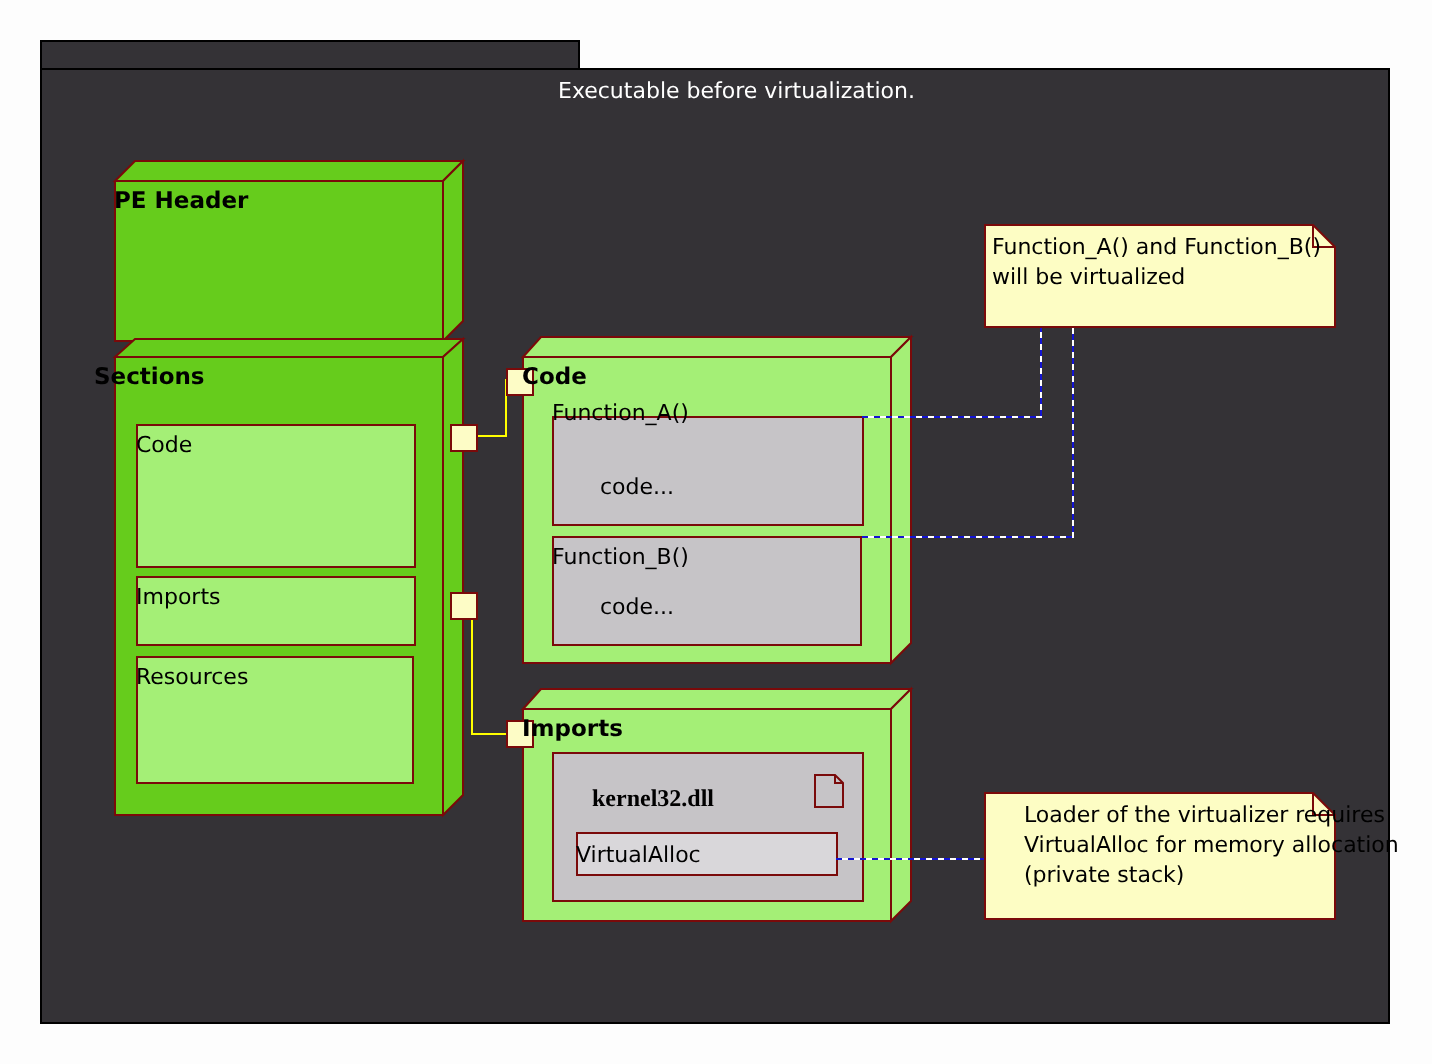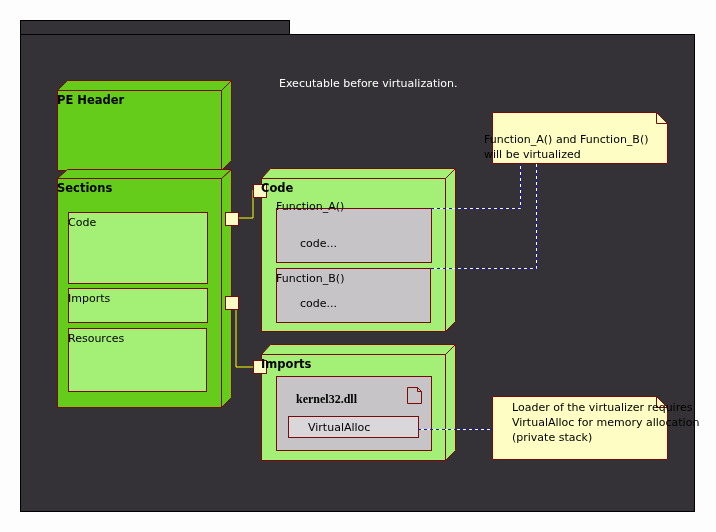--- a/index.html
+++ b/index.html
@@ -1,21 +1,21 @@
 <!DOCTYPE html>
 <html><head>
 <meta charset="utf-8">
 <style>
   html, body { margin:0; padding:0; background:#fdfdfd; }
   body { width:716px; height:532px; position:relative; overflow:hidden;
          font-family:"DejaVu Sans", "Liberation Sans", sans-serif; }
   #canvas { position:absolute; left:0; top:0; width:716px; height:532px; }
   .lbl { position:absolute; font-size:11px; color:#000; white-space:nowrap; line-height:13px; }
   .lbl.bold { font-weight:bold; font-size:11.5px; }
-  .lbl.white { color:#ffffff;margin-top:38px; }
+  .lbl.white { color:#ffffff; }
   .lbl.center { text-align:left; }
   .note-text { position:absolute; font-size:11px; line-height:15px; color:#000; white-space:pre; }
 </style>
 </head>
 <body>
 
 <svg id="canvas" width="716" height="532" xmlns="http://www.w3.org/2000/svg">
 
   <rect x="20.5" y="20.5" width="269" height="14" fill="#343236" stroke="#000" stroke-width="1"></rect>
   <rect x="20.5" y="34.5" width="674" height="477" fill="#343236" stroke="#000" stroke-width="1"></rect>
@@ -82,32 +82,32 @@
   </g>
   <g>
     <path d="M492.5,396.5 L656.5,396.5 L667.5,407.5 L667.5,459.5 L492.5,459.5 Z" fill="#fdfdc4" stroke="#7a0a0a"></path>
     <path d="M656.5,396.5 L656.5,407.5 L667.5,407.5" fill="none" stroke="#7a0a0a"></path>
   </g>
 </svg>
 
 <div class="lbl white" style="left:279px; top:39px;">Executable before virtualization.</div>
 
 <div class="lbl bold center" style="left:57px; width:164px; top:94px;">PE Header</div>
-<div class="lbl bold center" style="left:57px; width:164px; top:182px;">Sections</div>
+<div class="lbl bold center" style="left:47px; width:164px; top:182px;">Sections</div>
 <div class="lbl center" style="left:68px; width:139px; top:216px;">Code</div>
 <div class="lbl center" style="left:68px; width:139px; top:292px;">Imports</div>
 <div class="lbl center" style="left:68px; width:138px; top:332px;">Resources</div>
 
 <div class="lbl bold center" style="left:261px; width:184px; top:182px;">Code</div>
 <div class="lbl center" style="left:276px; width:155px; top:200px;">Function_A()</div>
 <div class="lbl" style="left:300px; top:237px;">code...</div>
 <div class="lbl center" style="left:276px; width:143px; top:272px;">Function_B()</div>
 <div class="lbl" style="left:300px; top:297px;">code...</div>
 
 <div class="lbl bold center" style="left:261px; width:184px; top:358px;">Imports</div>
 <div class="lbl bold" style="left:296px; top:393px; font-size:12px;font-family:Liberation Serif, serif;">kernel32.dll</div>
-<div class="lbl center" style="left:288px; width:130px; top:421px;padding-left:20px;">VirtualAlloc</div>
+<div class="lbl center" style="left:288px; width:130px; top:421px;">VirtualAlloc</div>
 
-<div class="note-text" style="left:484px; top:116px;margin-top:16px;">Function_A() and Function_B()
+<div class="note-text" style="left:496px; top:116px;">Function_A() and Function_B()
 will be virtualized</div>
 <div class="note-text" style="left:512px; top:400px;">Loader of the virtualizer requires
 VirtualAlloc for memory allocation
 (private stack)</div>
 
 </body></html>

